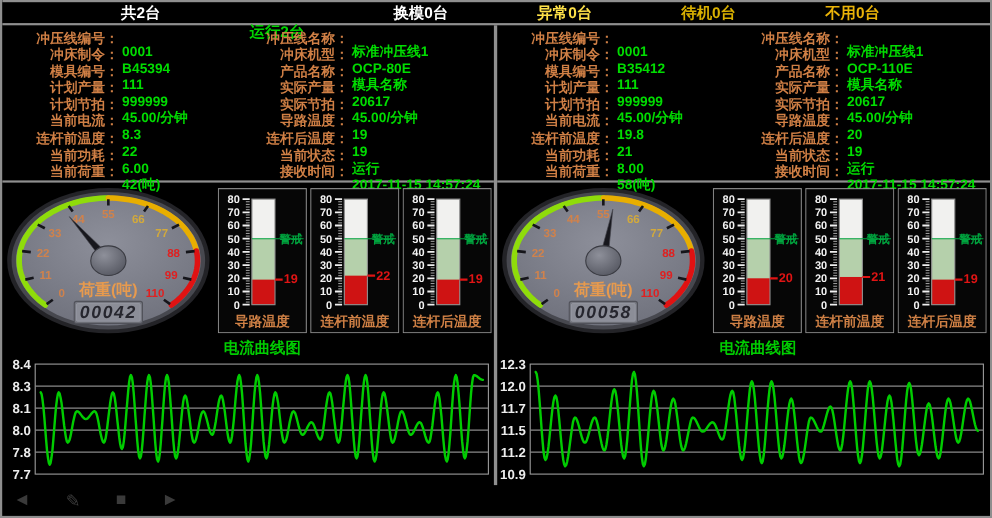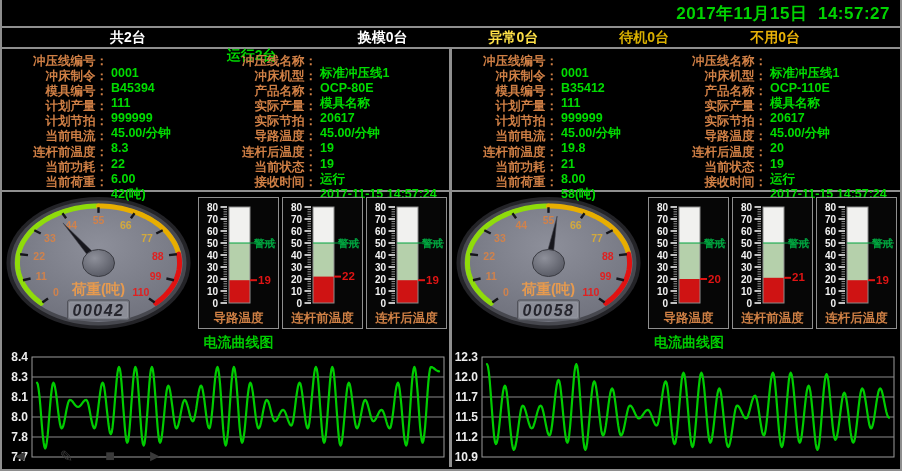--- a/index.html
+++ b/index.html
@@ -38,23 +38,20 @@
   .watermark{position:absolute;left:10px;bottom:3px;display:flex;gap:32px;
     color:#3a3a3a;font-size:16px;font-weight:bold;z-index:5;}
   .watermark span{cursor:default;}
   svg text{font-family:"Liberation Sans","DejaVu Sans",sans-serif;}
 </style>
 </head>
 <body>
 
 <div class="window">
 
-  <div class="titlebar">
-    <span class="dt">2017年11月15日  14:57:27</span>
-  </div>
   <div class="hsep"></div>
 
   <div class="statusbar">
       <span class="sitem" style="color: rgb(255, 255, 255);">共2台</span>
       <span class="sitem" style="color: rgb(0, 212, 0); margin-top: 37px;">运行2台</span>
       <span class="sitem" style="color: rgb(255, 255, 255);">换模0台</span>
       <span class="sitem" style="color: #fde047;">异常0台</span>
       <span class="sitem" style="color: rgb(217, 176, 0);">待机0台</span>
       <span class="sitem" style="color: #eab308; text-align: center;">不用0台</span>
     </div>

